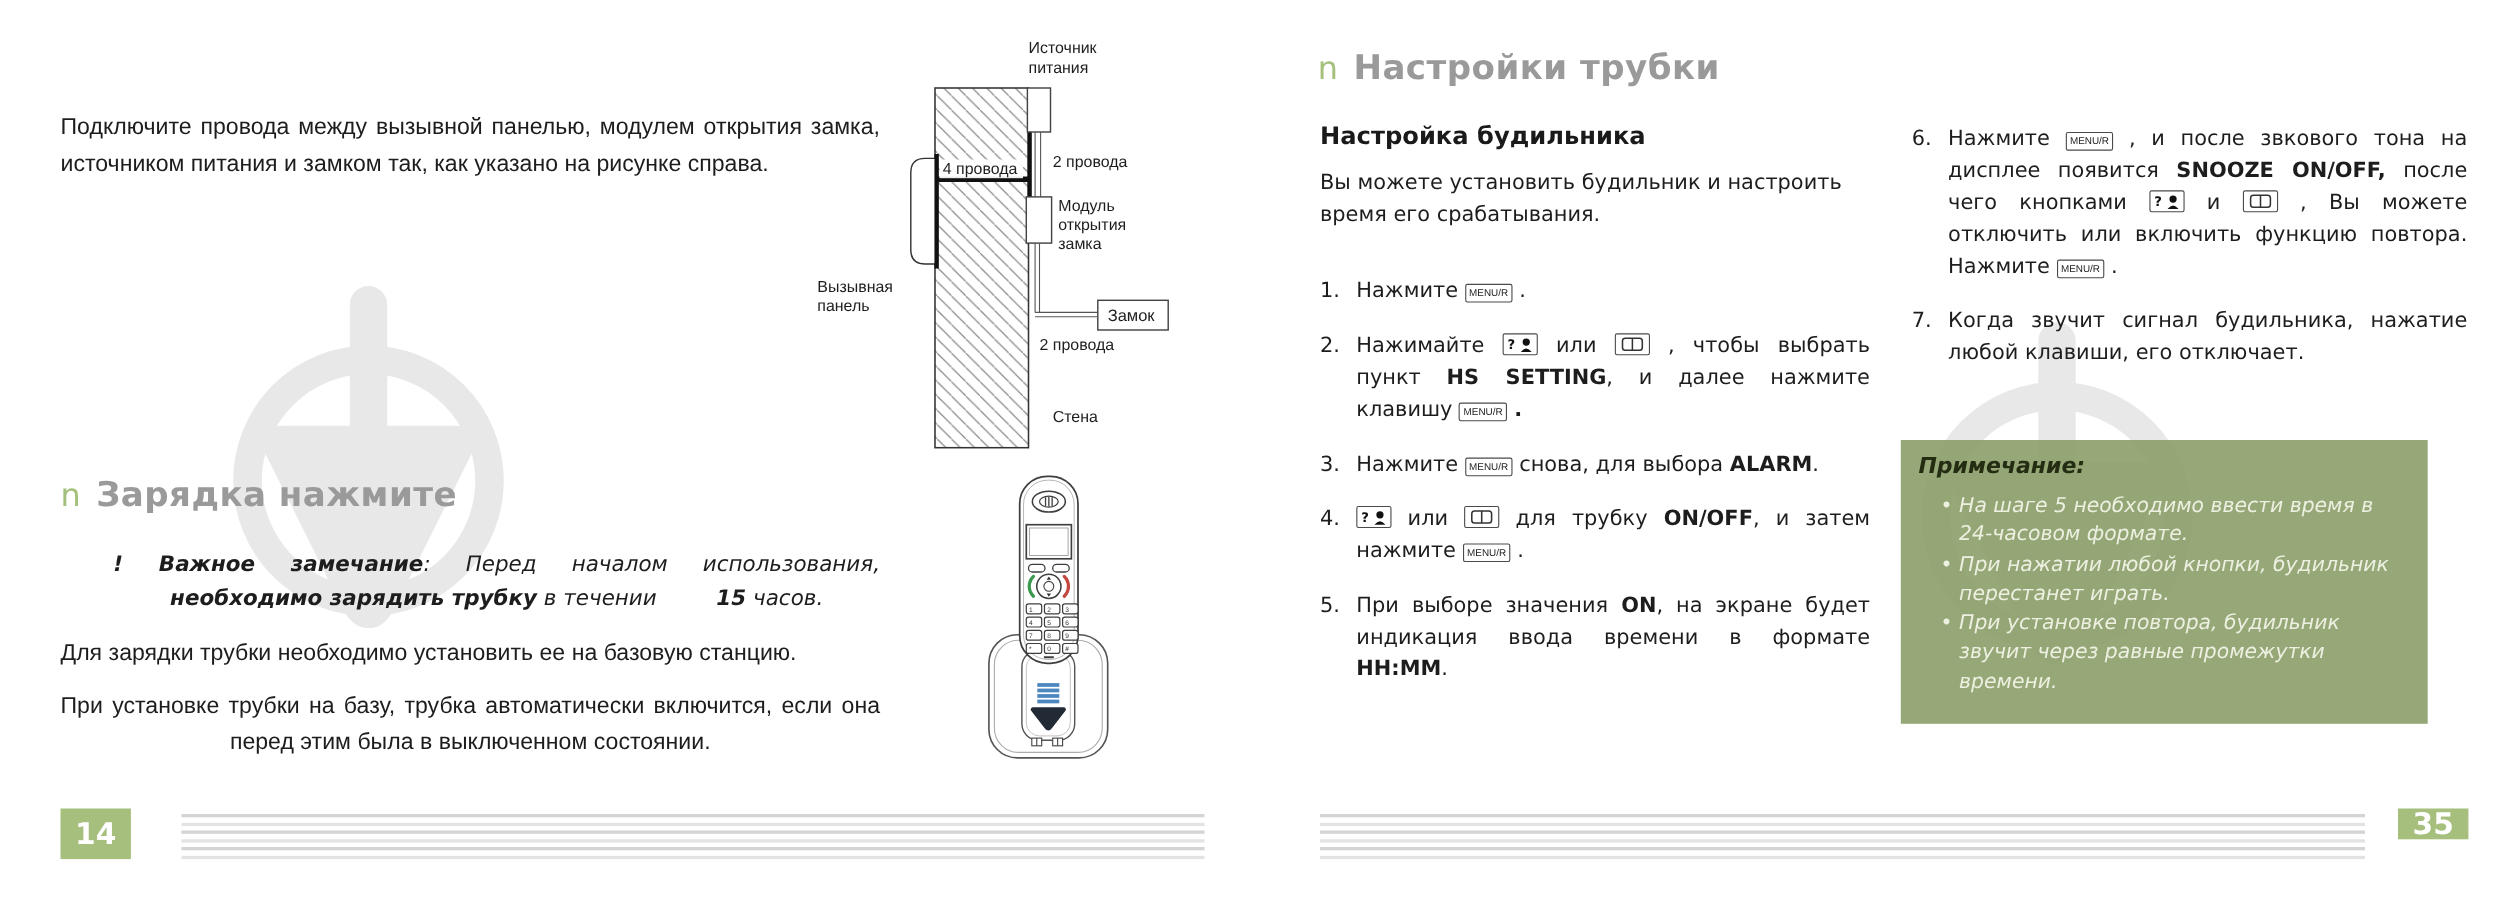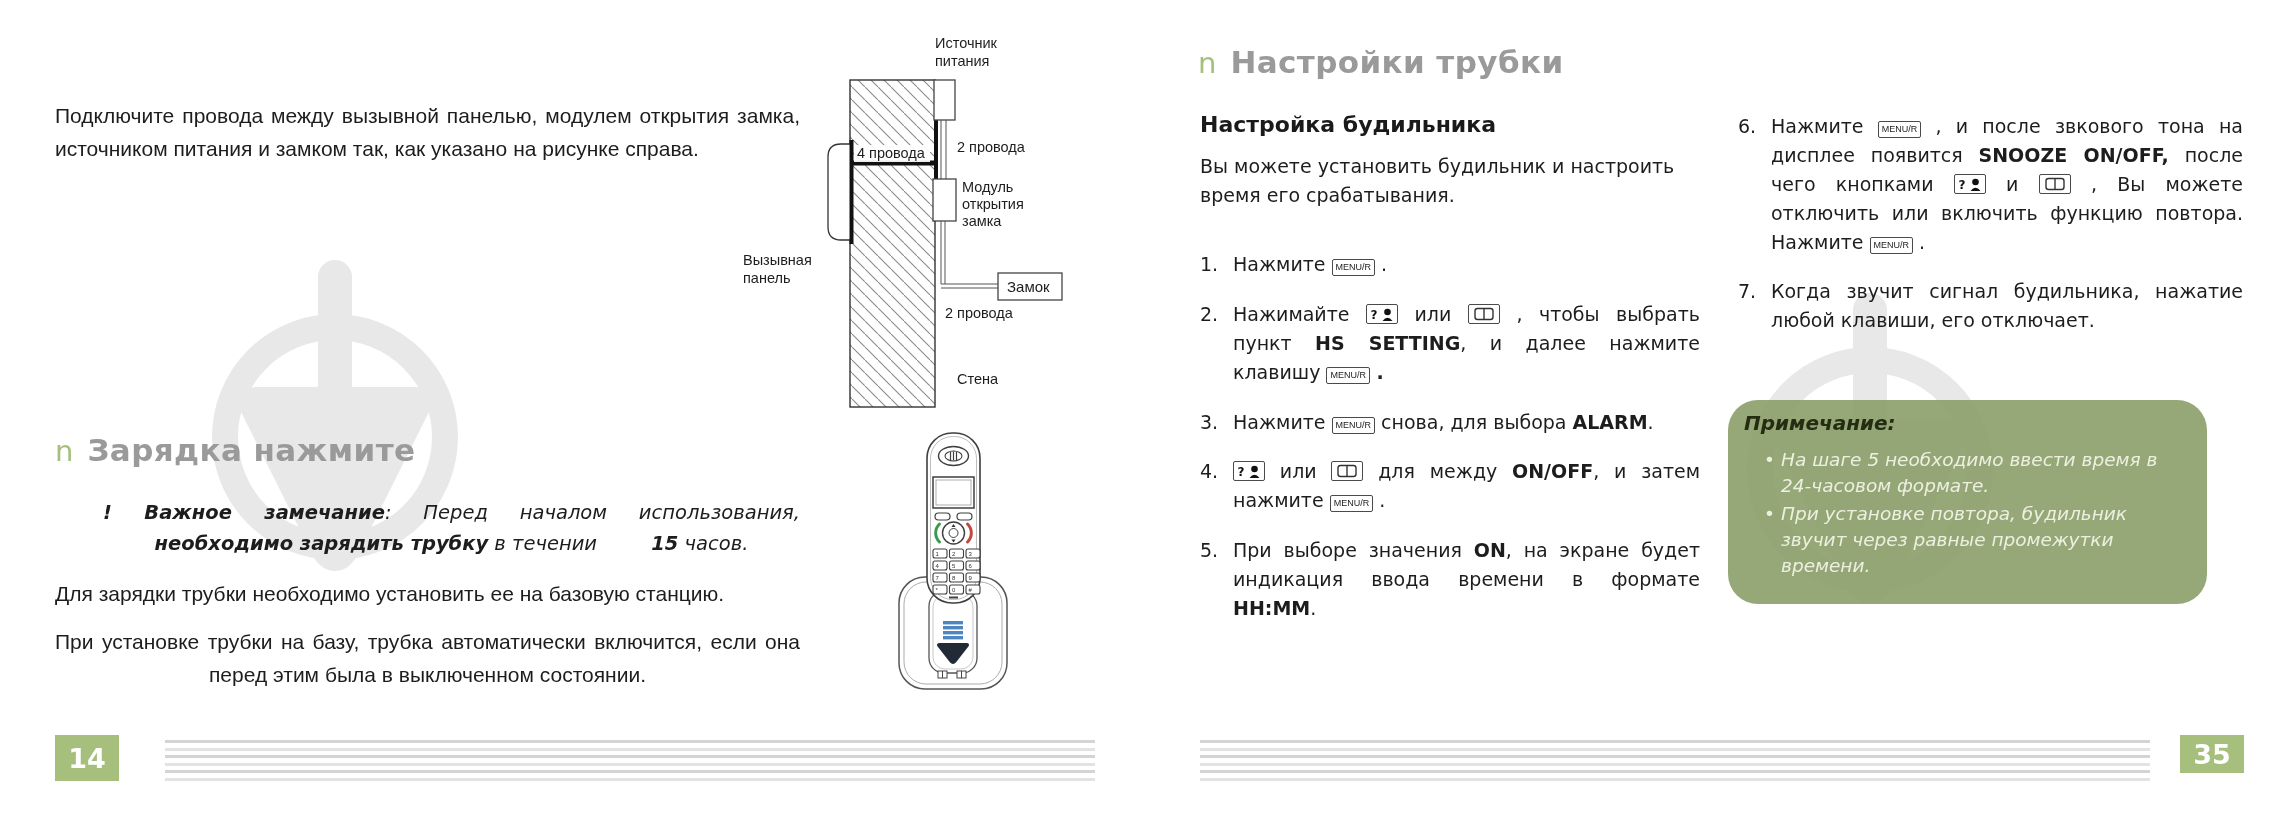--- a/index.html
+++ b/index.html
@@ -32,21 +32,21 @@
 
   
   .key{display:inline-block;border:1.6px solid #4a4a4a;border-radius:2px;background:#fff;
        vertical-align:-3px;line-height:1;}
   .key-menu{font-family:"Liberation Sans",sans-serif;font-size:9px;font-weight:500;
             padding:3px 3px;vertical-align:1px;letter-spacing:0;}
   .key-int,.key-book{padding:1px 2px;}
   .key svg{display:block;}
 
   
-  .notebox{background:rgba(139,158,104,0.9);font-style:italic;padding:11px 16px 13px 16px;z-index:1;border-radius:30px;}
+  .notebox{background:rgba(139,158,104,0.9);font-style:italic;padding:11px 16px 13px 16px;z-index:1;}
   .note-title{font-weight:bold;font-size:20px;color:#242c12;margin-bottom:5px;}
   .note-list{list-style:none;margin:12px;padding:0 0 0 8px;color:#EDF0E1;font-size:18.5px;line-height:1.42;}
   .note-list li{position:relative;padding-left:17px;margin-bottom:1px;}
   .note-list li::before{content:"\2022";position:absolute;left:0;top:0;color:#EDF0E1;}
 
   
   .badge{background:#A6BF7D;color:#fff;font-weight:bold;font-size:27px;
          display:flex;align-items:center;justify-content:center;}
   .rules{display:flex;flex-direction:column;gap:4.5px;}
   .rule{height:3px;background:#D4D4D4;}
@@ -225,47 +225,48 @@
             <line x1="13" y1="2.5" x2="13" y2="13.5" stroke="#333" stroke-width="1.4"></line>
           </svg></span><span class="sg-t"> , чтобы выбрать пункт </span><span class="sg-b">HS SETTING</span><span class="sg-t">, и далее нажмите клавишу </span><span class="key key-menu">MENU/R</span><span class="sg-b"> .</span></div>
       <div class="step"><span class="step-num">3.</span><span class="sg-t">Нажмите </span><span class="key key-menu">MENU/R</span><span class="sg-t"> снова, для выбора </span><span class="sg-b">ALARM</span><span class="sg-t">.</span></div>
       <div class="step"><span class="step-num">4.</span><span class="key key-int"><svg viewBox="0 0 26 16" width="26" height="16">
             <text x="1.5" y="12.5" font-size="12" font-weight="bold" font-family="DejaVu Sans,sans-serif" fill="#111">?</text>
             <circle cx="18.5" cy="6" r="3.3" fill="#111"></circle>
             <path d="M13.5 15 Q18.5 8.5 23.5 15 Z" fill="#111"></path>
           </svg></span><span class="sg-t"> или </span><span class="key key-book"><svg viewBox="0 0 26 16" width="26" height="16">
             <rect x="4" y="2.5" width="18" height="11" rx="2.5" fill="none" stroke="#333" stroke-width="1.4"></rect>
             <line x1="13" y1="2.5" x2="13" y2="13.5" stroke="#333" stroke-width="1.4"></line>
-          </svg></span><span class="sg-t"> для между </span><span class="sg-b">ON/OFF</span><span class="sg-t">, и затем нажмите </span><span class="key key-menu">MENU/R</span><span class="sg-t"> .</span></div>
+          </svg></span><span class="sg-t"> для трубку </span><span class="sg-b">ON/OFF</span><span class="sg-t">, и затем нажмите </span><span class="key key-menu">MENU/R</span><span class="sg-t"> .</span></div>
       <div class="step"><span class="step-num">5.</span><span class="sg-t">При выборе значения </span><span class="sg-b">ON</span><span class="sg-t">, на экране будет индикация ввода времени в формате </span><span class="sg-b">HH:MM</span><span class="sg-t">.</span></div>
     </div>
 
   <div class="abs z2 steps" style="left:1738px;top:112px;width:505px;">
       <div class="step"><span class="step-num">6.</span><span class="sg-t">Нажмите </span><span class="key key-menu">MENU/R</span><span class="sg-t"> , и после звкового тона на дисплее появится </span><span class="sg-b">SNOOZE ON/OFF,</span><span class="sg-t"> после чего кнопками </span><span class="key key-int"><svg viewBox="0 0 26 16" width="26" height="16">
             <text x="1.5" y="12.5" font-size="12" font-weight="bold" font-family="DejaVu Sans,sans-serif" fill="#111">?</text>
             <circle cx="18.5" cy="6" r="3.3" fill="#111"></circle>
             <path d="M13.5 15 Q18.5 8.5 23.5 15 Z" fill="#111"></path>
           </svg></span><span class="sg-t"> и </span><span class="key key-book"><svg viewBox="0 0 26 16" width="26" height="16">
             <rect x="4" y="2.5" width="18" height="11" rx="2.5" fill="none" stroke="#333" stroke-width="1.4"></rect>
             <line x1="13" y1="2.5" x2="13" y2="13.5" stroke="#333" stroke-width="1.4"></line>
           </svg></span><span class="sg-t"> , Вы можете отключить или включить функцию повтора. Нажмите </span><span class="key key-menu">MENU/R</span><span class="sg-t"> .</span></div>
       <div class="step"><span class="step-num">7.</span><span class="sg-t">Когда звучит сигнал будильника, нажатие любой клавиши, его отключает.</span></div>
     </div>
 
   <div class="abs notebox" style="left:1728px;top:400px;width:447px;">
     <div class="note-title">Примечание:</div>
     <ul class="note-list">
         <li>На шаге 5 необходимо ввести время в 24-часовом формате.</li>
+        <li>При нажатии любой кнопки, будильник перестанет играть.</li>
         <li>При установке повтора, будильник звучит через равные промежутки времени.</li>
       </ul>
   </div>
 
   <div class="abs z2 rules" style="left:1200px;top:740px;width:950px;">
     <div class="rule"></div>
       <div class="rule"></div>
       <div class="rule"></div>
     <div class="rule"></div>
       <div class="rule"></div>
       <div class="rule"></div>
   </div>
-  <div class="abs z2 badge" style="left:2180px;top:735px;width:64px;height:38px;">35</div>
+  <div class="abs z2 badge" style="left:2180px;top:735px;width:64px;height:28px;">35</div>
 
 </div>
 
 </body></html>

